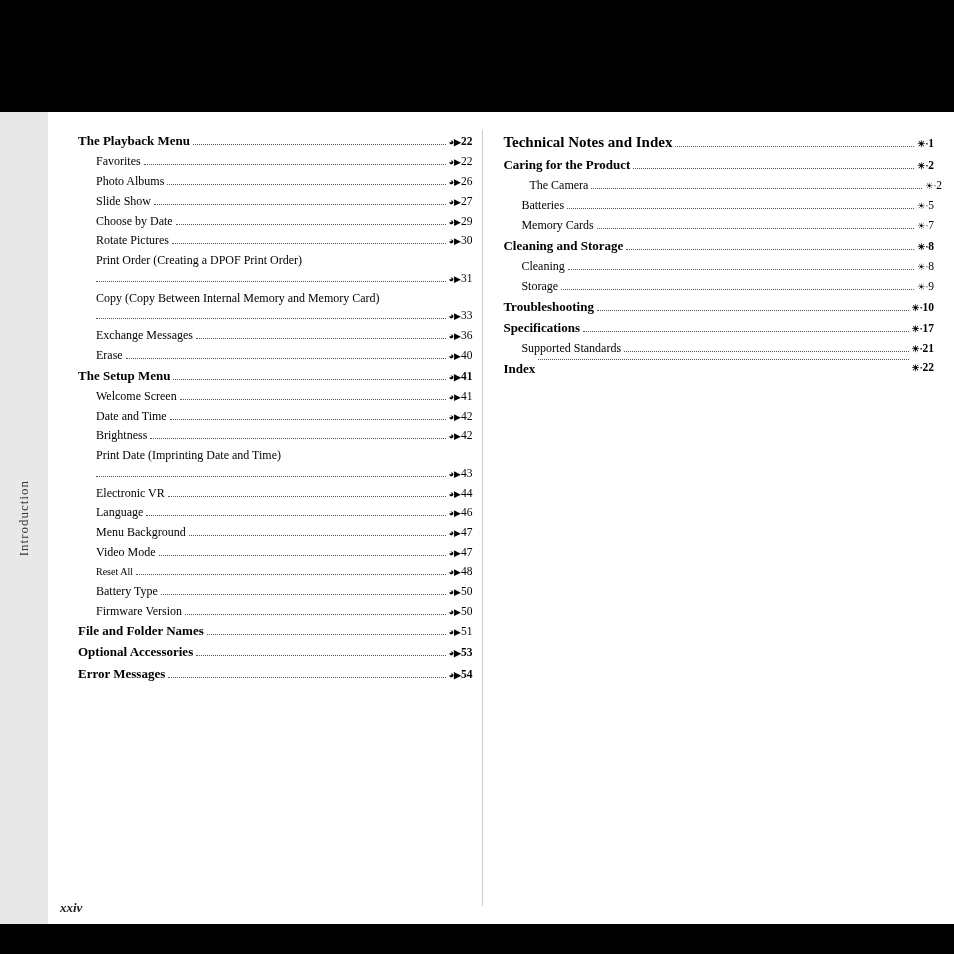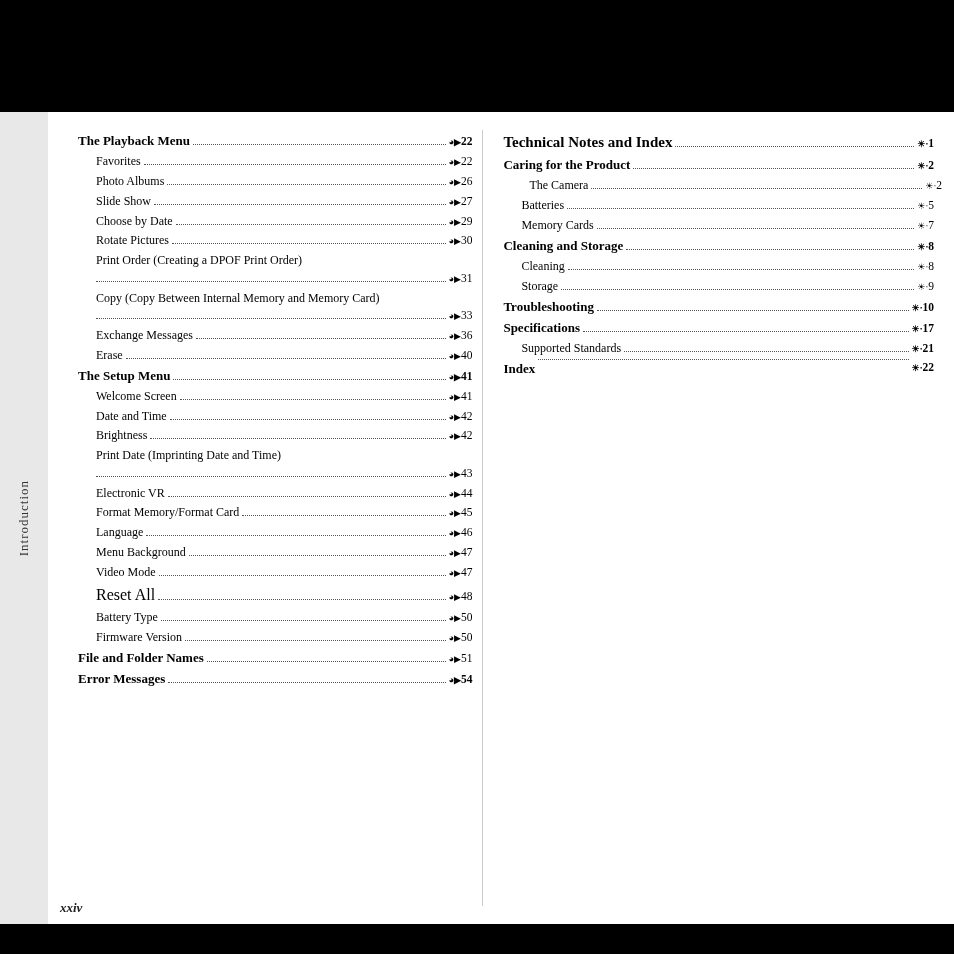--- a/index.html
+++ b/index.html
@@ -183,58 +183,58 @@
           <span style="flex: 1 1 0%; border-bottom: 1px dotted rgb(85, 85, 85); margin: 0px 3px 3px 0px; min-width: 4px;"></span>
           <span style="white-space: nowrap; font-size: 11.5px;"><span style="font-family:sans-serif; font-size:9px">◕▶</span>43</span>
         </div>
       </div>
       <div style="display: flex; align-items: baseline; width: 100%; margin: 1px 0px; padding-left: 18px;">
         <span style="white-space: nowrap; flex-shrink: 0; font-size: 12px; font-weight: normal;">Electronic VR</span>
         <span style="flex: 1 1 0%; border-bottom: 1px dotted rgb(85, 85, 85); margin: 0px 3px 3px; min-width: 4px;"></span>
         <span style="white-space: nowrap; flex-shrink: 0; font-size: 11.5px; font-weight: normal;"><span style="font-family:sans-serif; font-size:9px">◕▶</span>44</span>
       </div>
       <div style="display: flex; align-items: baseline; width: 100%; margin: 1px 0px; padding-left: 18px;">
-        <span style="white-space: nowrap; flex-shrink: 0; font-size: 12px; font-weight: normal;">Format Memory/Format Card</span>
-        <span style="flex: 1 1 0%; border-bottom: 1px dotted rgb(85, 85, 85); margin: 0px 3px 3px; min-width: 4px;"></span>
-        <span style="white-space: nowrap; flex-shrink: 0; font-size: 11.5px; font-weight: normal;"><span style="font-family:sans-serif; font-size:9px">◕▶</span>45</span>
-      </div>
-      <div style="display: flex; align-items: baseline; width: 100%; margin: 1px 0px; padding-left: 18px;">
         <span style="white-space: nowrap; flex-shrink: 0; font-size: 12px; font-weight: normal;">Language</span>
         <span style="flex: 1 1 0%; border-bottom: 1px dotted rgb(85, 85, 85); margin: 0px 3px 3px; min-width: 4px;"></span>
         <span style="white-space: nowrap; flex-shrink: 0; font-size: 11.5px; font-weight: normal;"><span style="font-family:sans-serif; font-size:9px">◕▶</span>46</span>
       </div>
       <div style="display: flex; align-items: baseline; width: 100%; margin: 1px 0px; padding-left: 18px;">
         <span style="white-space: nowrap; flex-shrink: 0; font-size: 12px; font-weight: normal;">Menu Background</span>
         <span style="flex: 1 1 0%; border-bottom: 1px dotted rgb(85, 85, 85); margin: 0px 3px 3px; min-width: 4px;"></span>
         <span style="white-space: nowrap; flex-shrink: 0; font-size: 11.5px; font-weight: normal;"><span style="font-family:sans-serif; font-size:9px">◕▶</span>47</span>
       </div>
       <div style="display: flex; align-items: baseline; width: 100%; margin: 1px 0px; padding-left: 18px;">
         <span style="white-space: nowrap; flex-shrink: 0; font-size: 12px; font-weight: normal;">Video Mode</span>
         <span style="flex: 1 1 0%; border-bottom: 1px dotted rgb(85, 85, 85); margin: 0px 3px 3px; min-width: 4px;"></span>
         <span style="white-space: nowrap; flex-shrink: 0; font-size: 11.5px; font-weight: normal;"><span style="font-family:sans-serif; font-size:9px">◕▶</span>47</span>
       </div>
       <div style="display: flex; align-items: baseline; width: 100%; margin: 1px 0px; padding-left: 18px;">
-        <span style="white-space: nowrap; flex-shrink: 0; font-size: 16px; font-weight: normal;">Reset All</span>
+        <span style="white-space: nowrap; flex-shrink: 0; font-size: 10px; font-weight: normal;">Reset All</span>
         <span style="flex: 1 1 0%; border-bottom: 1px dotted rgb(85, 85, 85); margin: 0px 3px 3px; min-width: 4px;"></span>
         <span style="white-space: nowrap; flex-shrink: 0; font-size: 11.5px; font-weight: normal;"><span style="font-family:sans-serif; font-size:9px">◕▶</span>48</span>
       </div>
       <div style="display: flex; align-items: baseline; width: 100%; margin: 1px 0px; padding-left: 18px;">
         <span style="white-space: nowrap; flex-shrink: 0; font-size: 12px; font-weight: normal;">Battery Type</span>
         <span style="flex: 1 1 0%; border-bottom: 1px dotted rgb(85, 85, 85); margin: 0px 3px 3px; min-width: 4px;"></span>
         <span style="white-space: nowrap; flex-shrink: 0; font-size: 11.5px; font-weight: normal;"><span style="font-family:sans-serif; font-size:9px">◕▶</span>50</span>
       </div>
       <div style="display: flex; align-items: baseline; width: 100%; margin: 1px 0px; padding-left: 18px;">
         <span style="white-space: nowrap; flex-shrink: 0; font-size: 12px; font-weight: normal;">Firmware Version</span>
         <span style="flex: 1 1 0%; border-bottom: 1px dotted rgb(85, 85, 85); margin: 0px 3px 3px; min-width: 4px;"></span>
         <span style="white-space: nowrap; flex-shrink: 0; font-size: 11.5px; font-weight: normal;"><span style="font-family:sans-serif; font-size:9px">◕▶</span>50</span>
       </div>
       <div style="display: flex; align-items: baseline; width: 100%; margin: 1px 0px; padding-left: 0px;">
         <span style="white-space: nowrap; flex-shrink: 0; font-size: 13px; font-weight: bold;">File and Folder Names</span>
         <span style="flex: 1 1 0%; border-bottom: 1px dotted rgb(85, 85, 85); margin: 0px 3px 3px; min-width: 4px;"></span>
         <span style="white-space: nowrap; flex-shrink: 0; font-size: 11.5px; font-weight: normal;"><span style="font-family:sans-serif; font-size:9px">◕▶</span>51</span>
+      </div>
+      <div style="display: flex; align-items: baseline; width: 100%; margin: 1px 0px; padding-left: 0px;">
+        <span style="white-space: nowrap; flex-shrink: 0; font-size: 13px; font-weight: bold;">Optional Accessories</span>
+        <span style="flex: 1 1 0%; border-bottom: 1px dotted rgb(85, 85, 85); margin: 0px 3px 3px; min-width: 4px;"></span>
+        <span style="white-space: nowrap; flex-shrink: 0; font-size: 11.5px; font-weight: bold;"><span style="font-family:sans-serif; font-size:9px">◕▶</span>53</span>
       </div>
       <div style="display: flex; align-items: baseline; width: 100%; margin: 1px 0px; padding-left: 0px;">
         <span style="white-space: nowrap; flex-shrink: 0; font-size: 13px; font-weight: bold;">Error Messages</span>
         <span style="flex: 1 1 0%; border-bottom: 1px dotted rgb(85, 85, 85); margin: 0px 3px 3px; min-width: 4px;"></span>
         <span style="white-space: nowrap; flex-shrink: 0; font-size: 11.5px; font-weight: bold;"><span style="font-family:sans-serif; font-size:9px">◕▶</span>54</span>
       </div>
     </div>
   <div class="divider"></div>
   <div class="col-right" id="right-col">
       <div style="display: flex; align-items: baseline; width: 100%; margin: 1px 0px; padding-left: 0px;">

